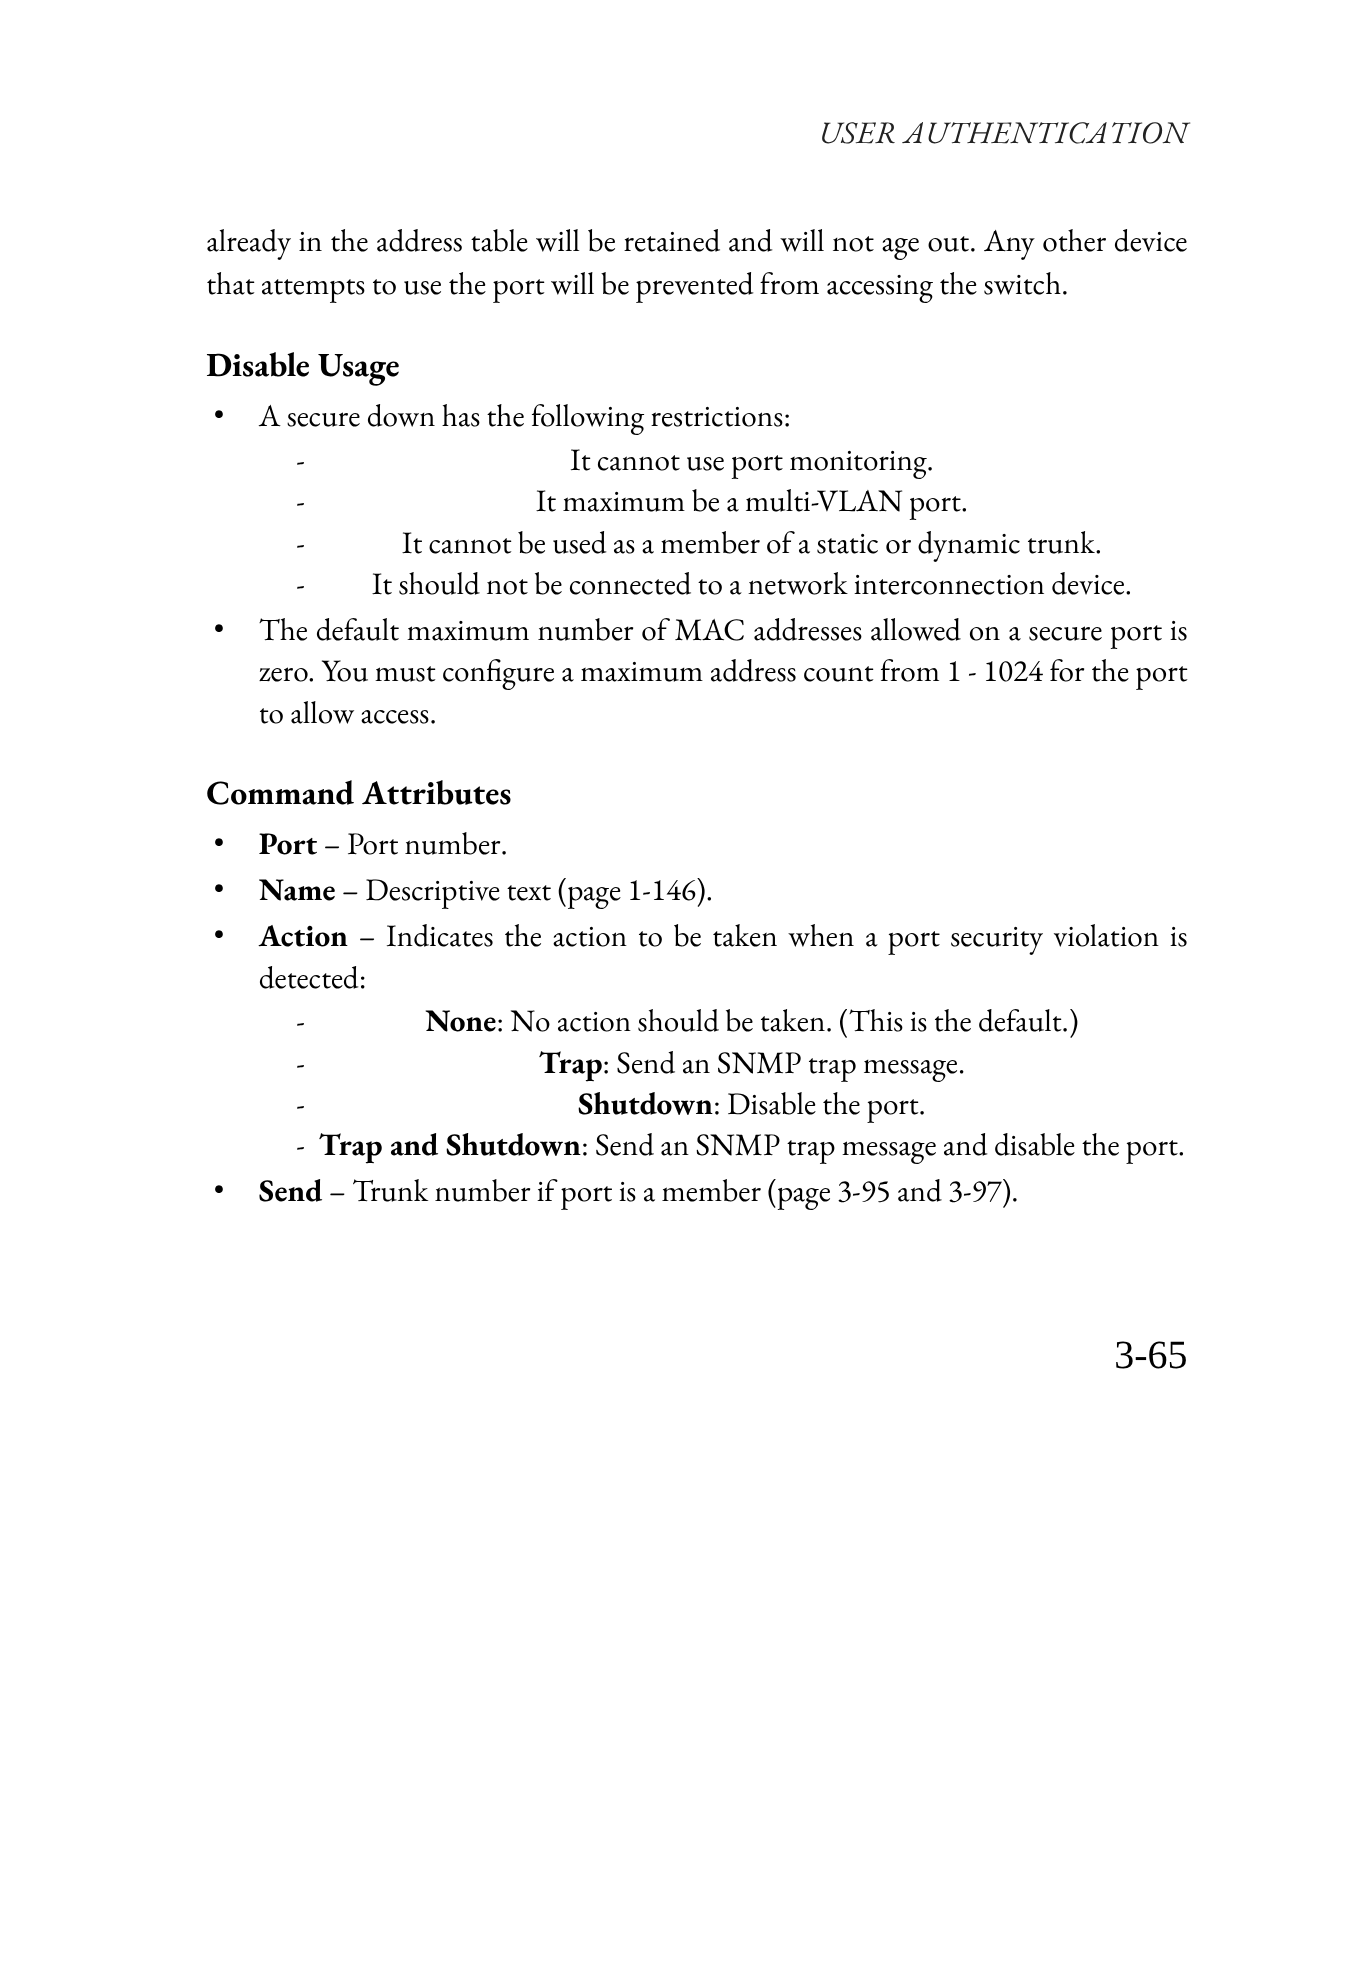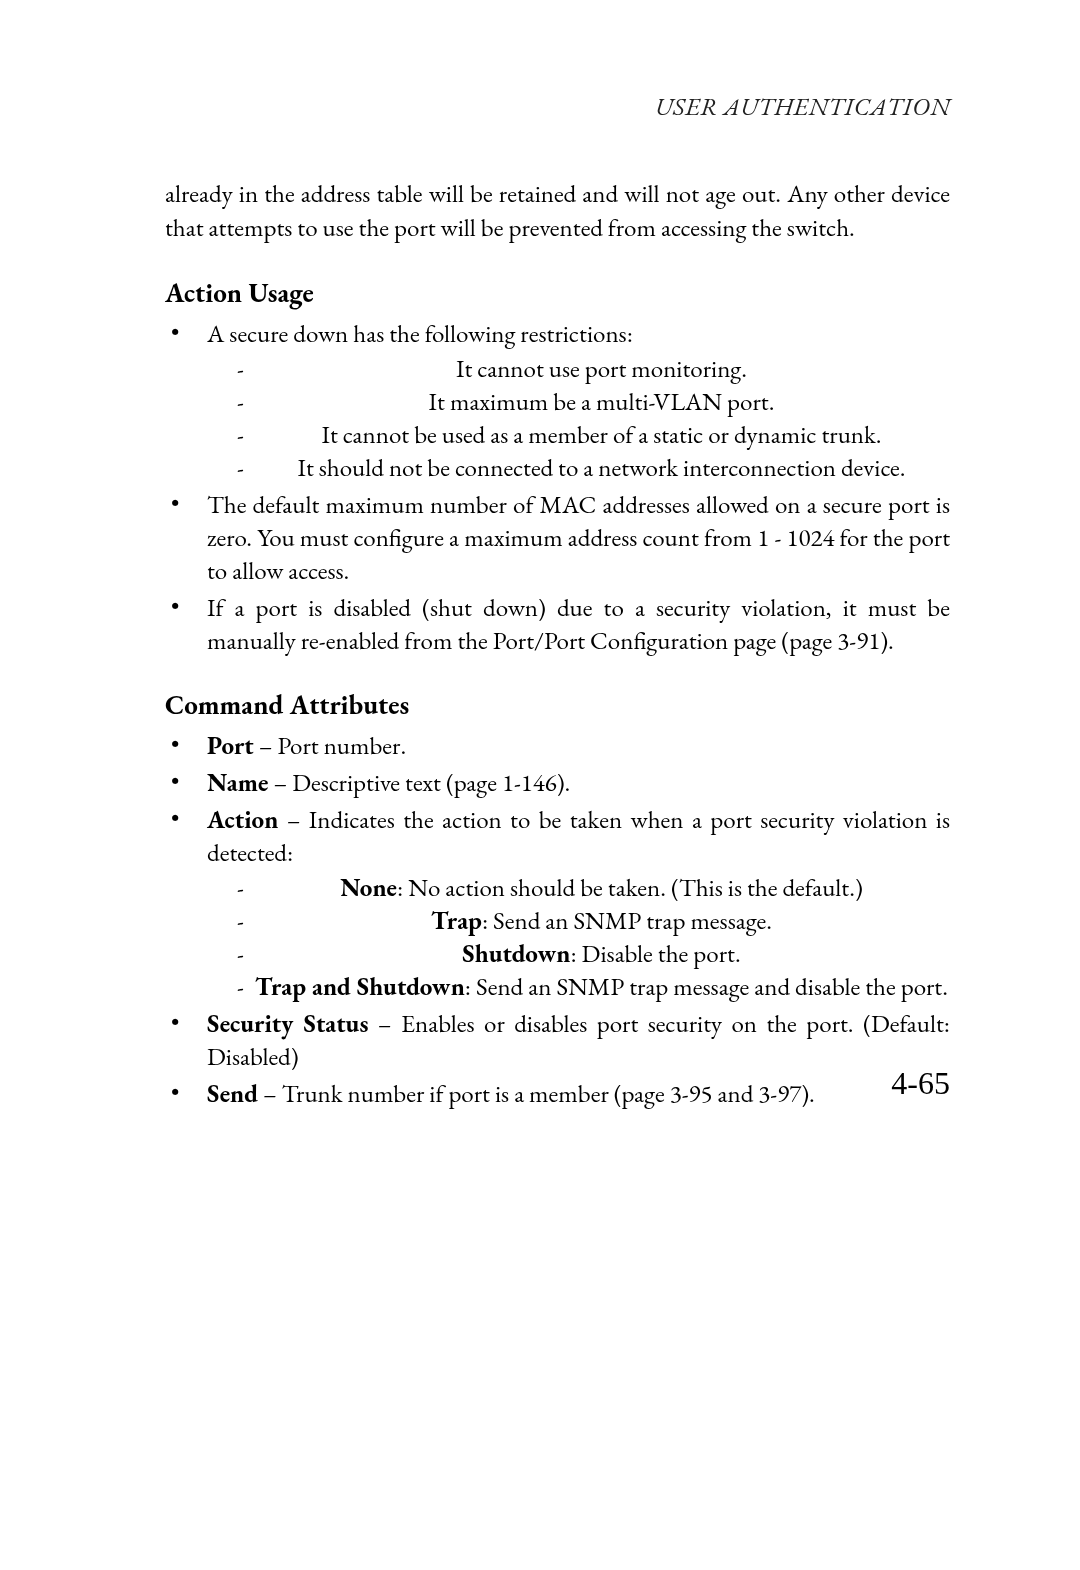--- a/index.html
+++ b/index.html
@@ -91,34 +91,33 @@
 <body>
 
 <div class="page">
 
   <div class="header">USER AUTHENTICATION</div>
 
   <div class="body">
 
     <p class="para">already in the address table will be retained and will not age out. Any other device that attempts to use the port will be prevented from accessing the switch.</p>
 
-    <h2 class="section">Action Usage</h2>
+    <h2 class="section">Disable Usage</h2>
 
     <ul class="bullets">
       <li>
         <span>A secure down has the following restrictions:</span>
         <ul class="sublist">
           <li><span>It cannot use port monitoring.</span></li>
           <li><span>It maximum be a multi-VLAN port.</span></li>
           <li><span>It cannot be used as a member of a static or dynamic trunk.</span></li>
           <li><span>It should not be connected to a network interconnection device.</span></li>
         </ul>
       </li>
       <li><span>The default maximum number of MAC addresses allowed on a secure port is zero. You must configure a maximum address count from 1 - 1024 for the port to allow access.</span></li>
-      <li><span>If a port is disabled (shut down) due to a security violation, it must be manually re-enabled from the Port/Port Configuration page (page 3-91).</span></li>
     </ul>
 
     <h2 class="section">Command Attributes</h2>
 
     <ul class="bullets">
       <li>
         <span class="b">Port</span><span> – Port number.</span>
       </li>
       <li>
         <span class="b">Name</span><span> – Descriptive text (page 1-146).</span>
@@ -126,24 +125,21 @@
       <li>
         <span class="b">Action</span><span> – Indicates the action to be taken when a port security violation is detected:</span>
         <ul class="sublist">
           <li><span class="b">None</span><span>: No action should be taken. (This is the default.)</span></li>
           <li><span class="b">Trap</span><span>: Send an SNMP trap message.</span></li>
           <li><span class="b">Shutdown</span><span>: Disable the port.</span></li>
           <li><span class="b">Trap and Shutdown</span><span>: Send an SNMP trap message and disable the port.</span></li>
         </ul>
       </li>
       <li>
-        <span class="b">Security Status</span><span> – Enables or disables port security on the port. (Default: Disabled)</span>
-      </li>
-      <li>
         <span class="b">Send</span><span> – Trunk number if port is a member (page 3-95 and 3-97).</span>
       </li>
     </ul>
 
   </div>
 
-  <div class="pagenum">4-65</div>
+  <div class="pagenum">3-65</div>
 
 </div>
 
 </body></html>

